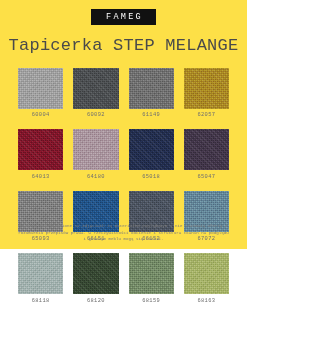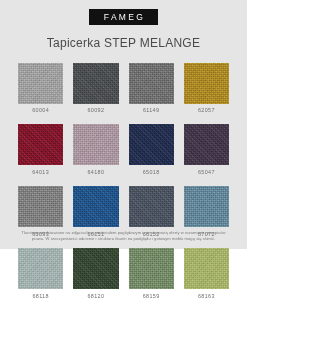--- a/index.html
+++ b/index.html
@@ -12,43 +12,44 @@
     height: 349px;
     overflow: hidden;
     font-family: "Liberation Sans", sans-serif;
     color: #3a3a3a;
     -webkit-font-smoothing: antialiased;
   }
   .page {
     position: relative;
     width: 247px;
     height: 249px;
-    background: #e5e5e5;
+    background: #fde047;
     box-sizing: border-box;
+    font-family: Liberation Mono, monospace;
   }
 
   
   .brand-bar {
     display: flex;
     justify-content: center;
     padding-top: 9px;
   }
   .brand-logo {
     background: #111111;
     color: #ffffff;
     font-size: 8.5px;
     letter-spacing: 2.3px;
     font-weight: 400;
     padding: 3.5px 13px 3.5px 15px;
     line-height: 1;
     text-align: center;
   }
   .page-title {
     text-align: center;
-    font-size: 12px;
+    font-size: 17px;
     font-weight: 400;
     color: #4a4a4a;
     letter-spacing: 0.25px;
     margin-top: 11px;
     margin-bottom: 0;
   }
 
   
   .swatch-grid {
     margin-top: 13px;

